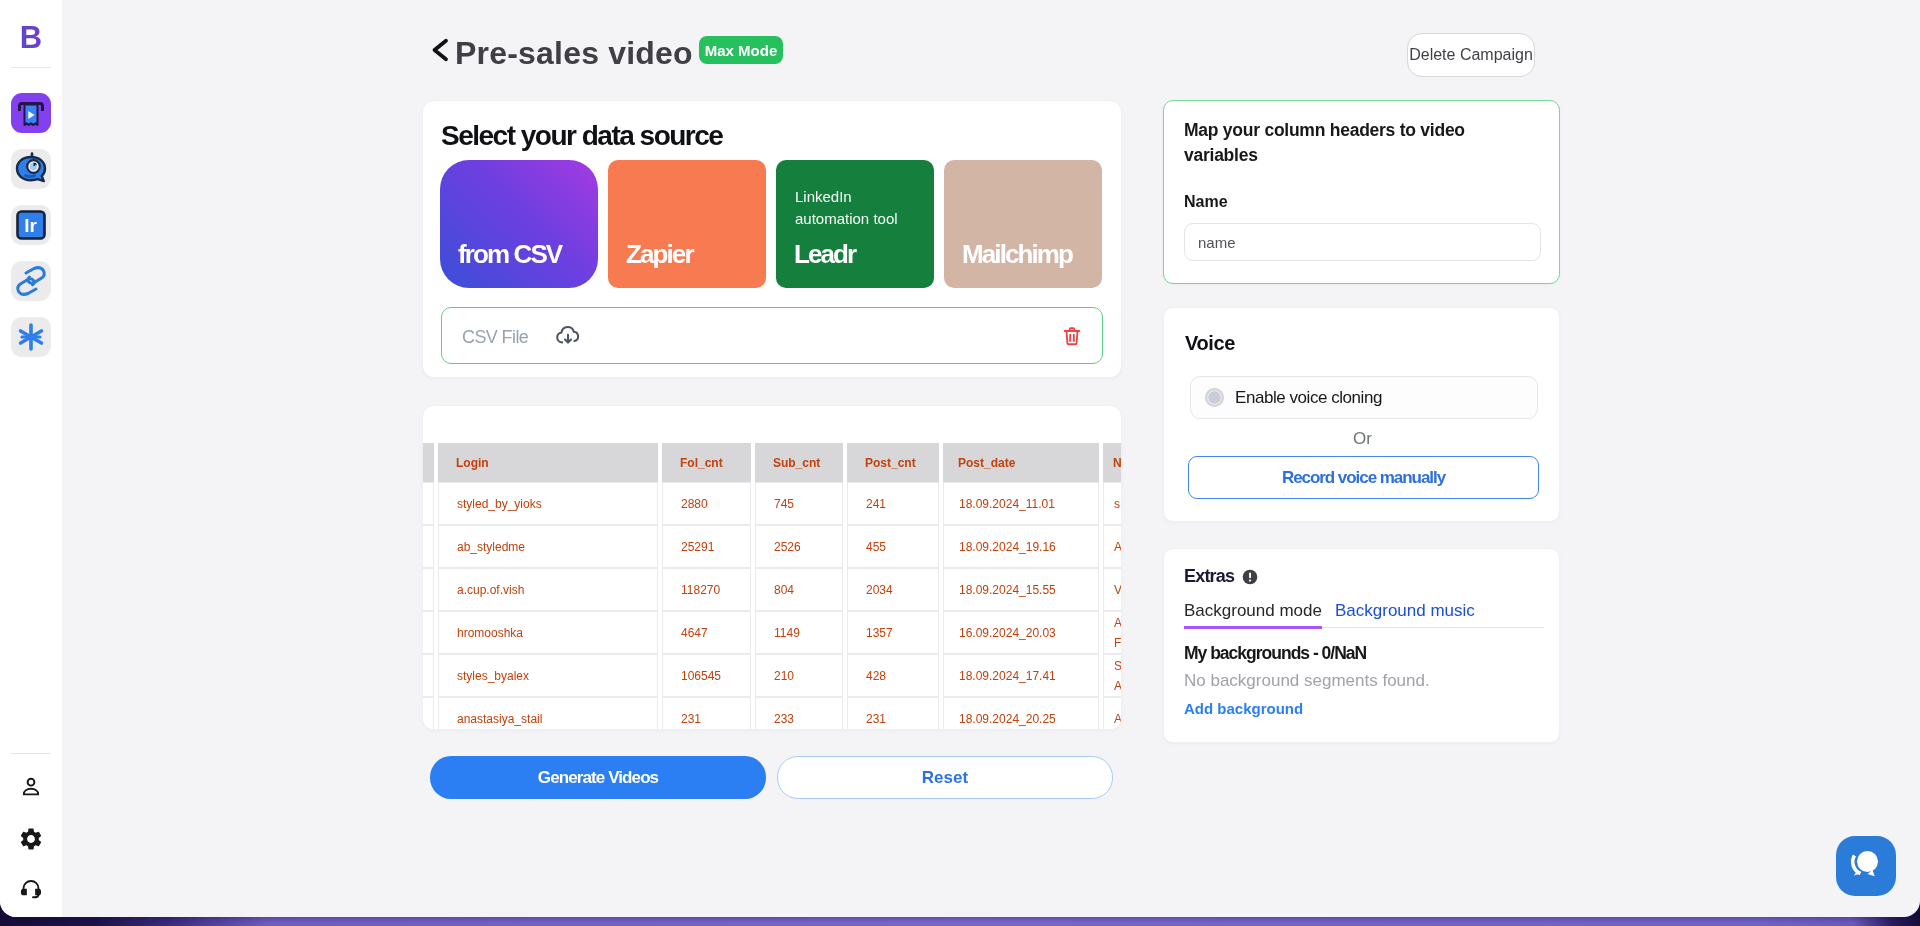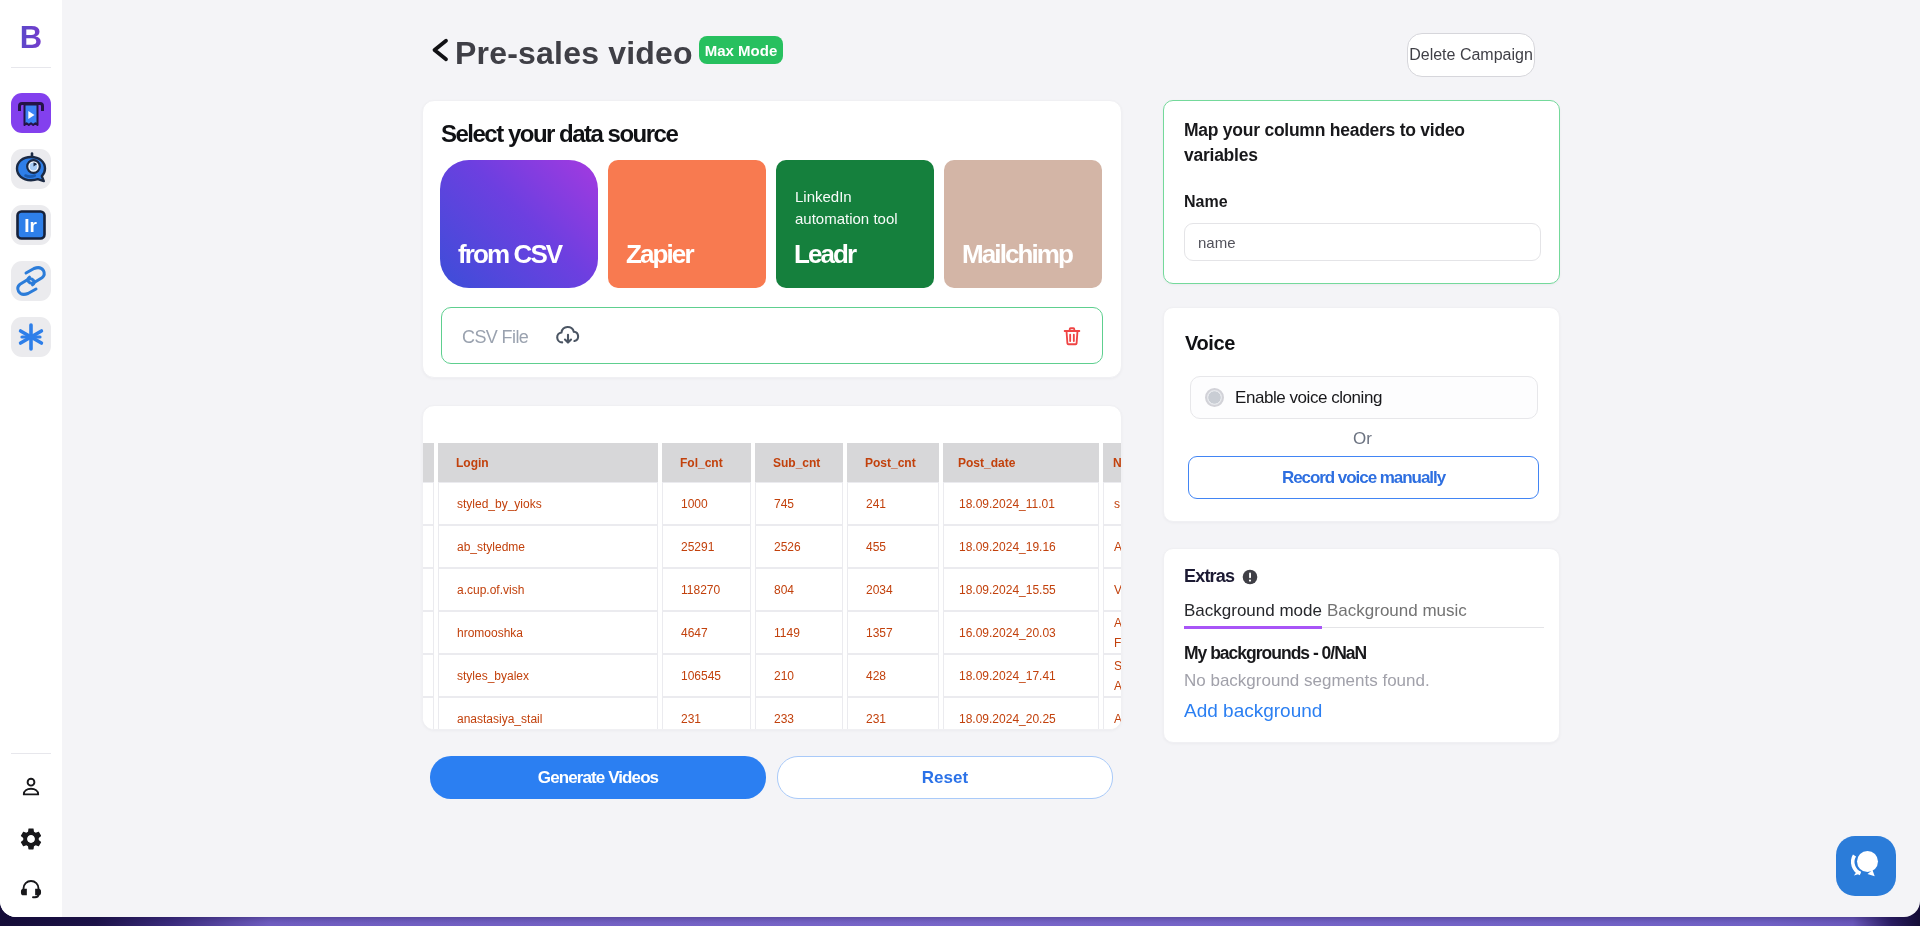--- a/index.html
+++ b/index.html
@@ -30,21 +30,21 @@
 .sb-ic.active { background:#8340ee; }
 .sb-bottom { position:absolute; left:0; width:62px; display:flex; justify-content:center; }
 
 .back { position:absolute; left:429px; top:38px; }
 .title { position:absolute; left:455px; top:35px; font-size:32px; font-weight:bold; color:#3f3f46; letter-spacing:0.2px; }
 .badge { position:absolute; left:699px; top:36px; width:84px; height:28px; border-radius:8px; background:#27c05f; color:#fff; font-size:15px; font-weight:bold; display:flex; align-items:center; justify-content:center; }
 .del-btn { position:absolute; left:1407px; top:33px; width:128px; height:44px; border-radius:15px; background:#fff; border:1px solid #d6d6db; color:#3f3f46; font-size:16px; font-weight:500; display:flex; align-items:center; justify-content:center; }
 
 .card { position:absolute; background:#fff; border-radius:12px; border:1px solid #f0f0f3; box-shadow:0 1px 3px rgba(16,24,40,.04); }
 .ds-card { left:422px; top:100px; width:700px; height:278px; }
-.ds-title { position:absolute; left:18px; top:19px; font-size:24px; font-weight:bold; color:#101114; letter-spacing:-1.5px; }
+.ds-title { position:absolute; left:18px; top:19px; font-size:28px; font-weight:bold; color:#101114; letter-spacing:-1.5px; }
 .tile { position:absolute; top:59px; width:158px; height:128px; border-radius:10px; color:#fff; }
 .tile .big { position:absolute; left:18px; bottom:18px; font-size:26px; font-weight:bold; letter-spacing:-1.9px; }
 .tile .small { position:absolute; left:19px; top:26px; font-size:15px; line-height:22px; color:rgba(255,255,255,.97); }
 .t1 { left:17px; background:linear-gradient(45deg,#3c4ed8 0%,#6d3fe0 55%,#a43ae0 100%);border-radius:29px; }
 .t2 { left:185px; background:#f87a50; }
 .t3 { left:353px; background:#15803d; }
 .t4 { left:521px; background:#d3b5a6; }
 .csv-box { position:absolute; left:18px; top:206px; width:662px; height:57px; border:1.5px solid #5ecf8f; border-radius:10px; background:#fff; }
 .csv-label { position:absolute; left:20px; top:19px; font-size:18px; color:#9aa2af; letter-spacing:-0.6px; }
 .csv-cloud { position:absolute; left:112px; top:14px; }
@@ -74,24 +74,24 @@
 .radio-box { position:absolute; left:26px; top:68px; width:348px; height:43px; border:1px solid #e7e7ea; border-radius:10px; background:#fdfdfe; display:flex; align-items:center; padding-left:14px; }
 .radio { width:19px; height:19px; border-radius:50%; border:2px solid #d2d2d8; background:radial-gradient(circle,#c9cdd4 0%,#c9cdd4 55%,#e6e8ec 60%); }
 .radio-lbl { margin-left:11px; font-size:17px; color:#18181b; letter-spacing:-0.45px; }
 .or { position:absolute; left:0; top:121px; width:397px; text-align:center; font-size:17px; color:#6b7280; }
 .rec-btn { position:absolute; left:24px; top:148px; width:351px; height:43px; border:1.5px solid #4285f4; border-radius:9px; background:#fff; color:#2e6fe0; font-size:17px; font-weight:bold; letter-spacing:-1.05px; display:flex; align-items:center; justify-content:center; }
 .extras-card { left:1163px; top:548px; width:397px; height:195px; border-radius:10px; }
 .extras-title { position:absolute; left:20px; top:17px; font-size:18px; font-weight:bold; color:#1c1a33; letter-spacing:-0.8px; display:flex; align-items:center; gap:8px; }
 .tabs { position:absolute; left:20px; top:52px; width:360px; border-bottom:1px solid #e4e4e7; display:flex; }
 .tab { font-size:17px; line-height:19px; color:#26272b; padding-bottom:6px; }
 .tab.active { border-bottom:3px solid #a855f7; margin-bottom:-2px; }
-.tab + .tab { margin-left:5px; color:#737373; }
+.tab + .tab { margin-left:13px; color:#1d4ed8; }
 .ex-bold { position:absolute; left:20px; top:94px; font-size:17.5px; font-weight:bold; color:#18181b; letter-spacing:-1px; }
 .ex-gray { position:absolute; left:20px; top:122px; font-size:17px; color:#a1a1aa; }
-.ex-link { position:absolute; left:20px; top:151px; font-size:19px; font-weight:normal; color:#2b7ff2; }
+.ex-link { position:absolute; left:20px; top:151px; font-size:15px; font-weight:bold; color:#2b7ff2; }
 
 .chat { position:absolute; left:1836px; top:836px; width:60px; height:60px; border-radius:19px; background:#2b7cd9; display:flex; align-items:center; justify-content:center; }
 </style>
 </head>
 <body>
 <div class="strip"></div>
 <div class="strip-hl"></div>
 <div class="app">
 
   <div class="sidebar">
@@ -209,21 +209,21 @@
             <th class="c1">Login</th>
             <th class="c2">Fol_cnt</th>
             <th class="c3">Sub_cnt</th>
             <th class="c4">Post_cnt</th>
             <th class="c5">Post_date</th>
             <th class="c6">N</th>
       </tr>
       <tr>
             <td class="c0"></td>
             <td class="c1">styled_by_yioks</td>
-            <td class="c2">1000</td>
+            <td class="c2">2880</td>
             <td class="c3">745</td>
             <td class="c4">241</td>
             <td class="c5">18.09.2024_11.01</td>
             <td class="c6">s</td>
           </tr>
       <tr>
             <td class="c0"></td>
             <td class="c1">ab_styledme</td>
             <td class="c2">25291</td>
             <td class="c3">2526</td>

